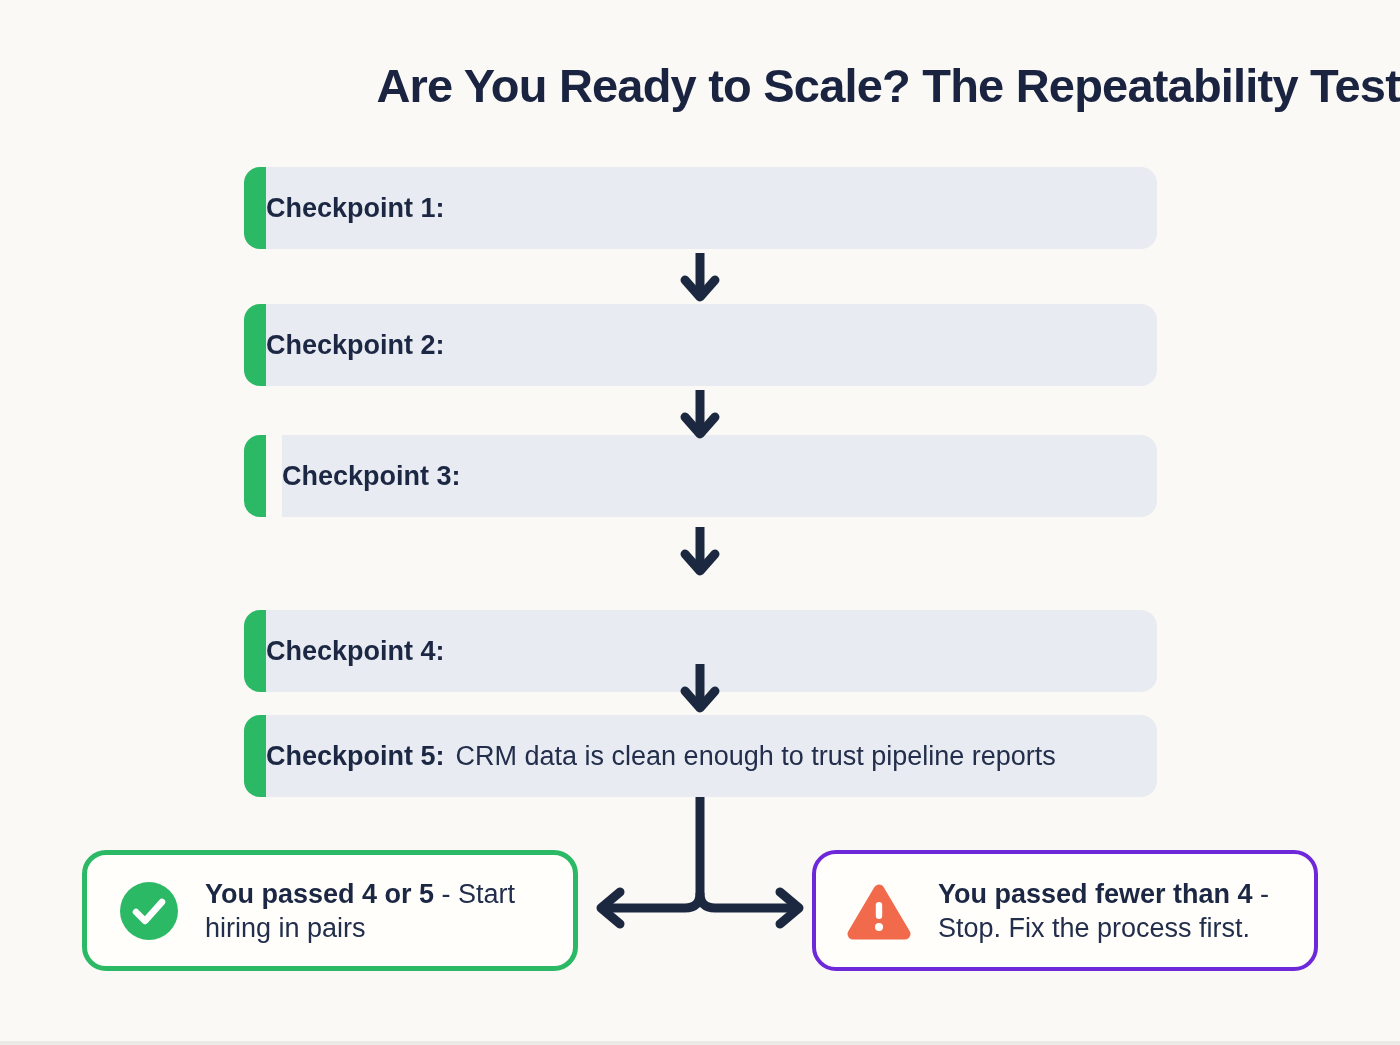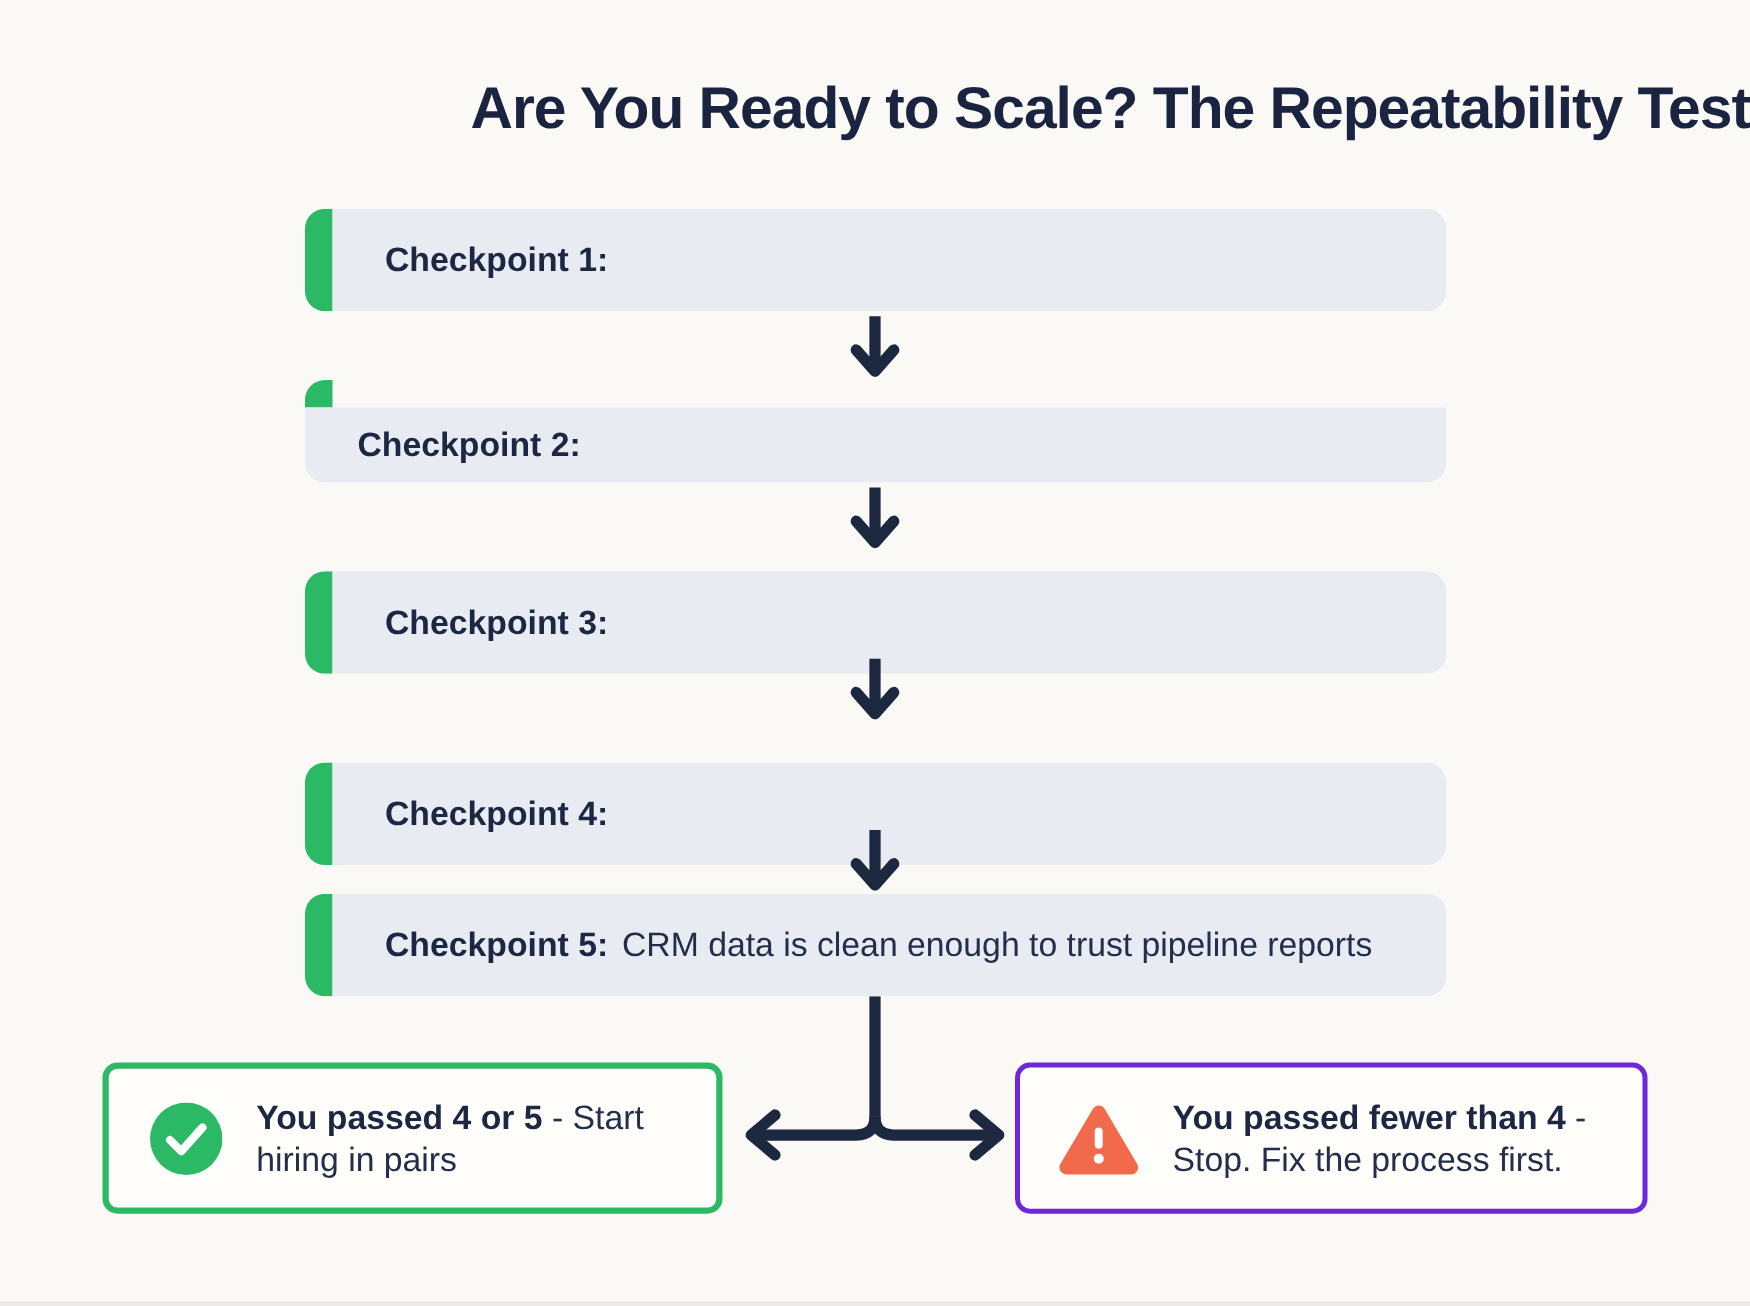--- a/index.html
+++ b/index.html
@@ -39,33 +39,32 @@
   .cp-accent {
     width: 22px;
     flex: 0 0 22px;
     background: #2CB966;
   }
   .cp-body {
     flex: 1;
     background: #E8EBF1;
     display: flex;
     align-items: center;
-    padding-left: 42px;
     font-size: 27px;
     color: #222E4B;
     white-space: nowrap;
   }
   .cp-label {
     font-weight: 700;
     color: #1B2743;
     margin-right: 11px;
   }
   .row-1 { top: 167px; }
-  .row-2 { top: 304px; flex-direction: column; }
-  .row-3 { top: 457px; }
+  .row-2 { top: 304px; }
+  .row-3 { top: 435px; gap: 16px; }
   .row-4 { top: 610px; }
   .row-5 { top: 715px; }
 
   .down-arrow {
     position: absolute;
     left: 676px;
     width: 48px;
     height: 52px;
   }
   .arr-1 { top: 251px; }
@@ -79,21 +78,21 @@
     top: 797px;
     width: 240px;
     height: 135px;
   }
 
   .outcome-card {
     position: absolute;
     top: 850px;
     height: 121px;
     background: #FFFEFB;
-    border-radius: 12px;
+    border-radius: 24px;
     display: flex;
     align-items: center;
     box-sizing: border-box;
   }
   .outcome-success {
     left: 82px;
     width: 496px;
     border: 5px solid #2CB966;
     padding-left: 33px;
   }

